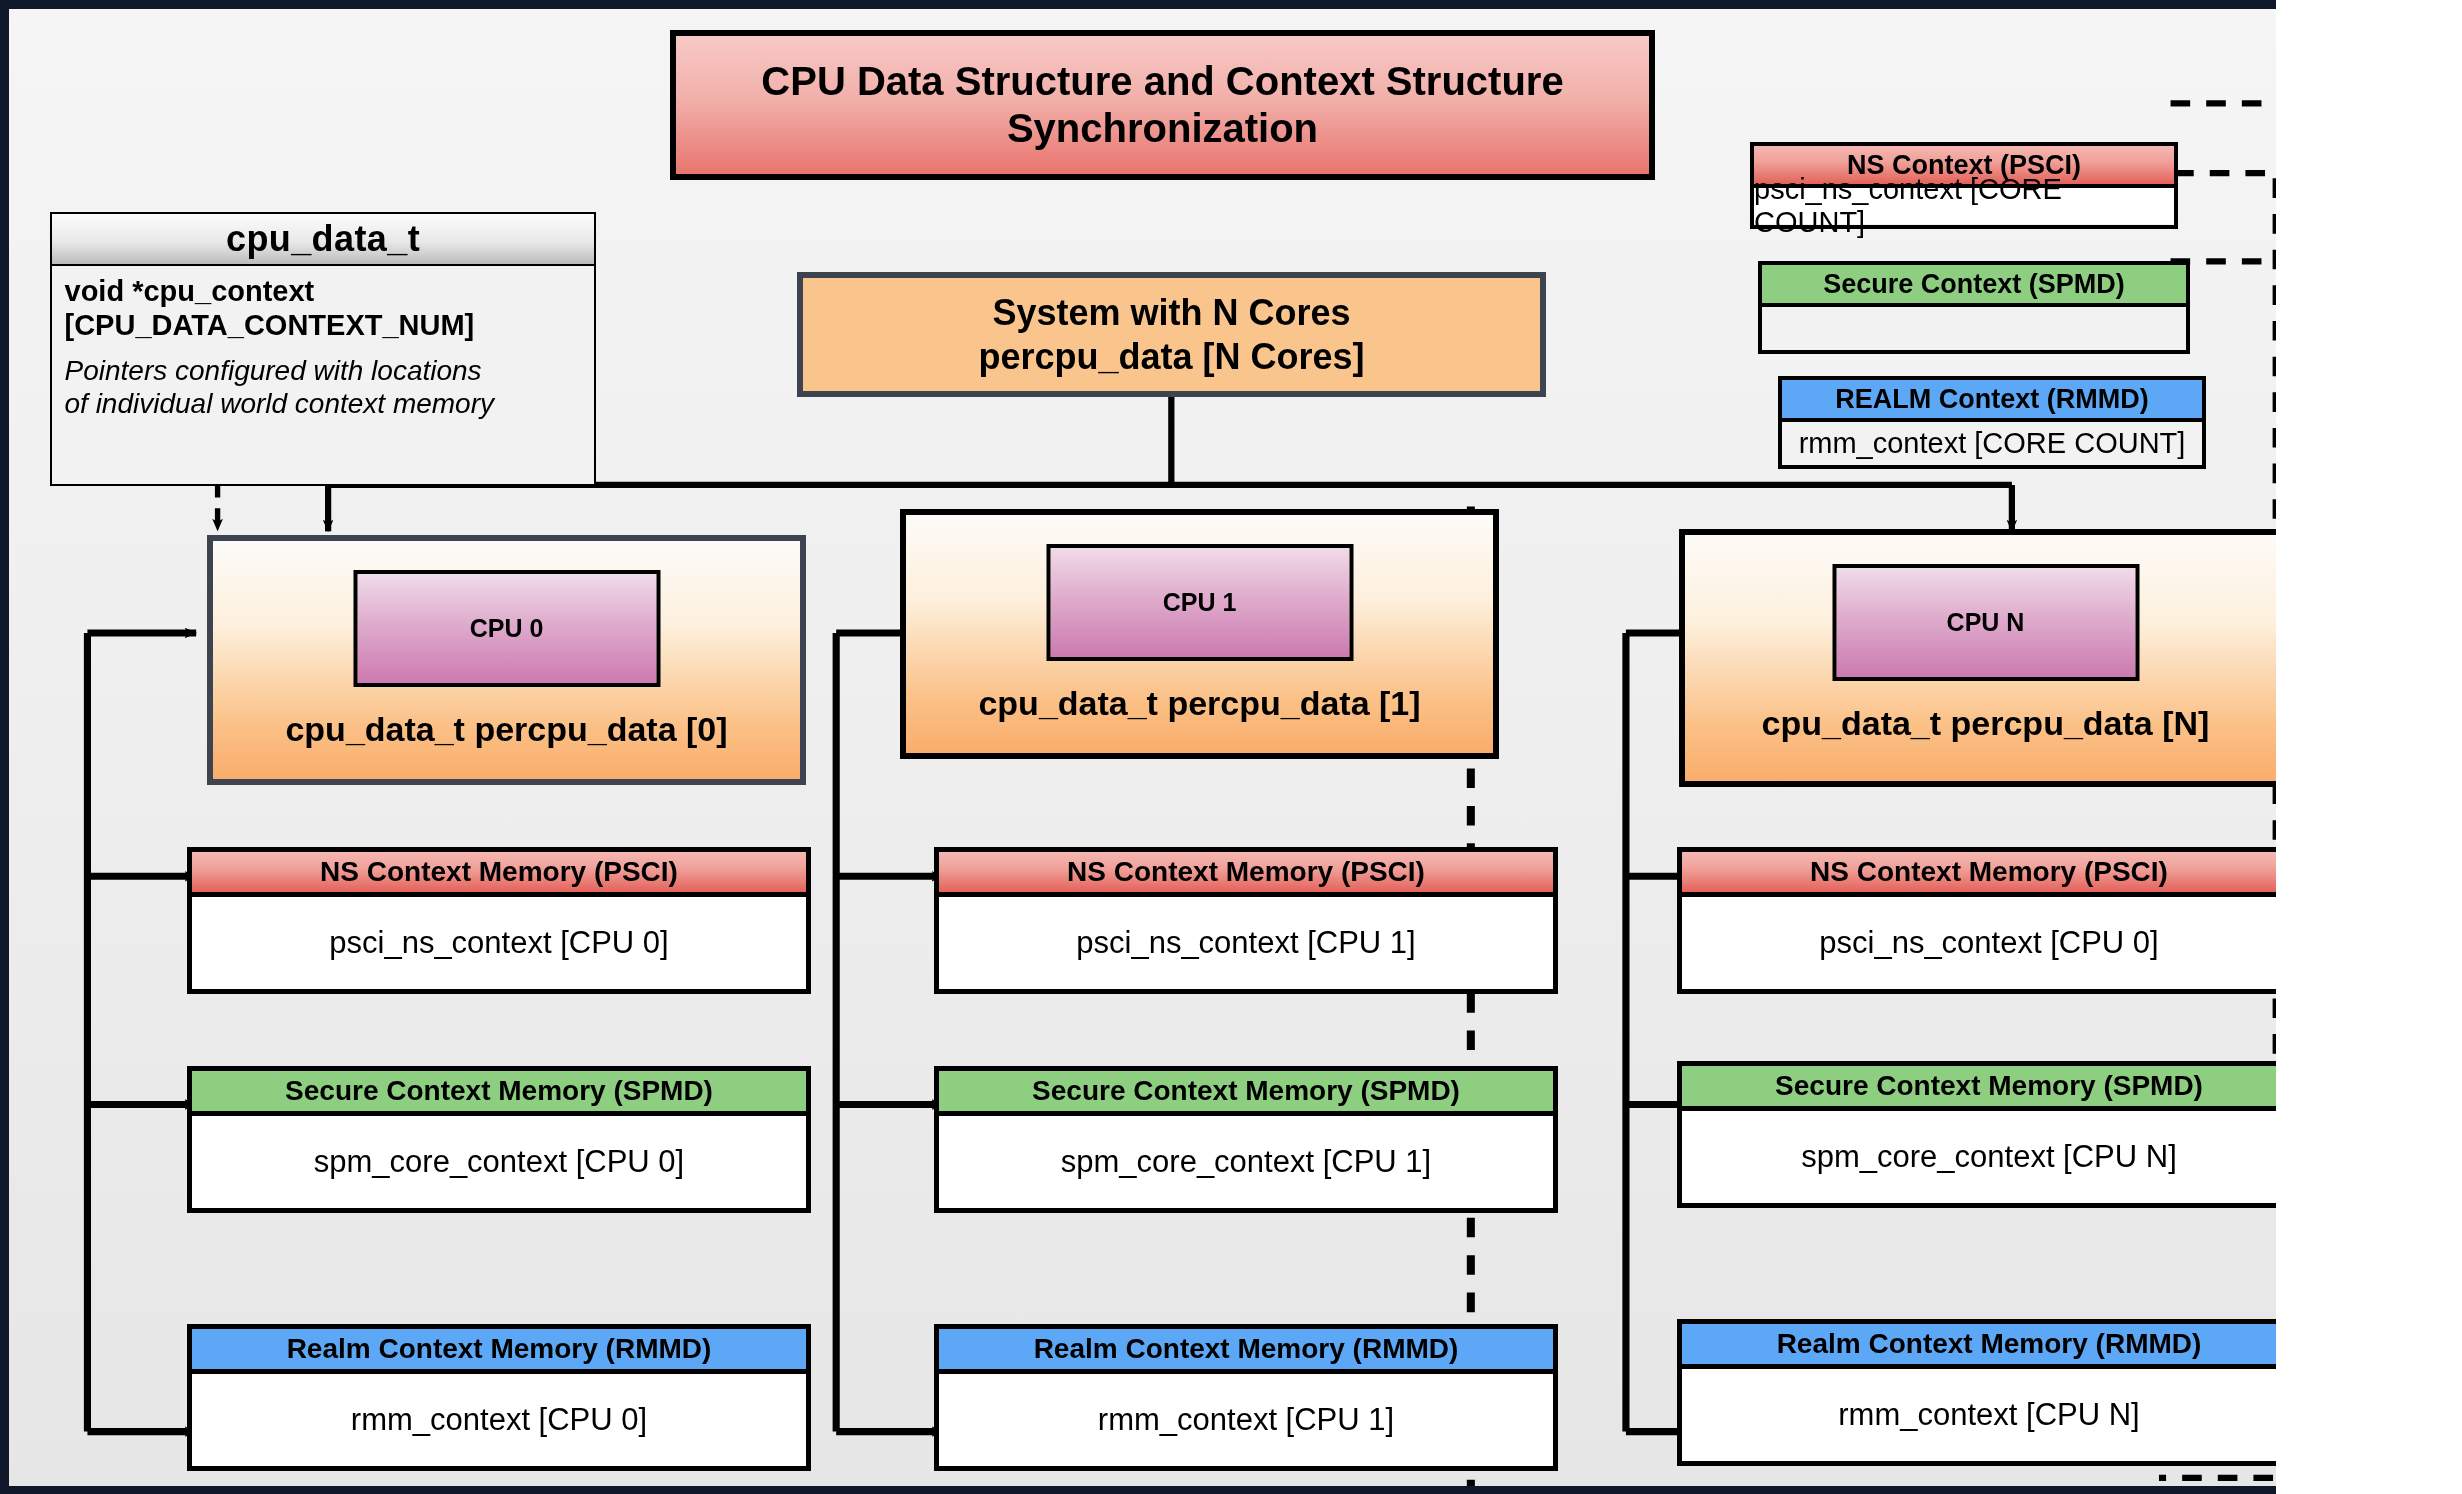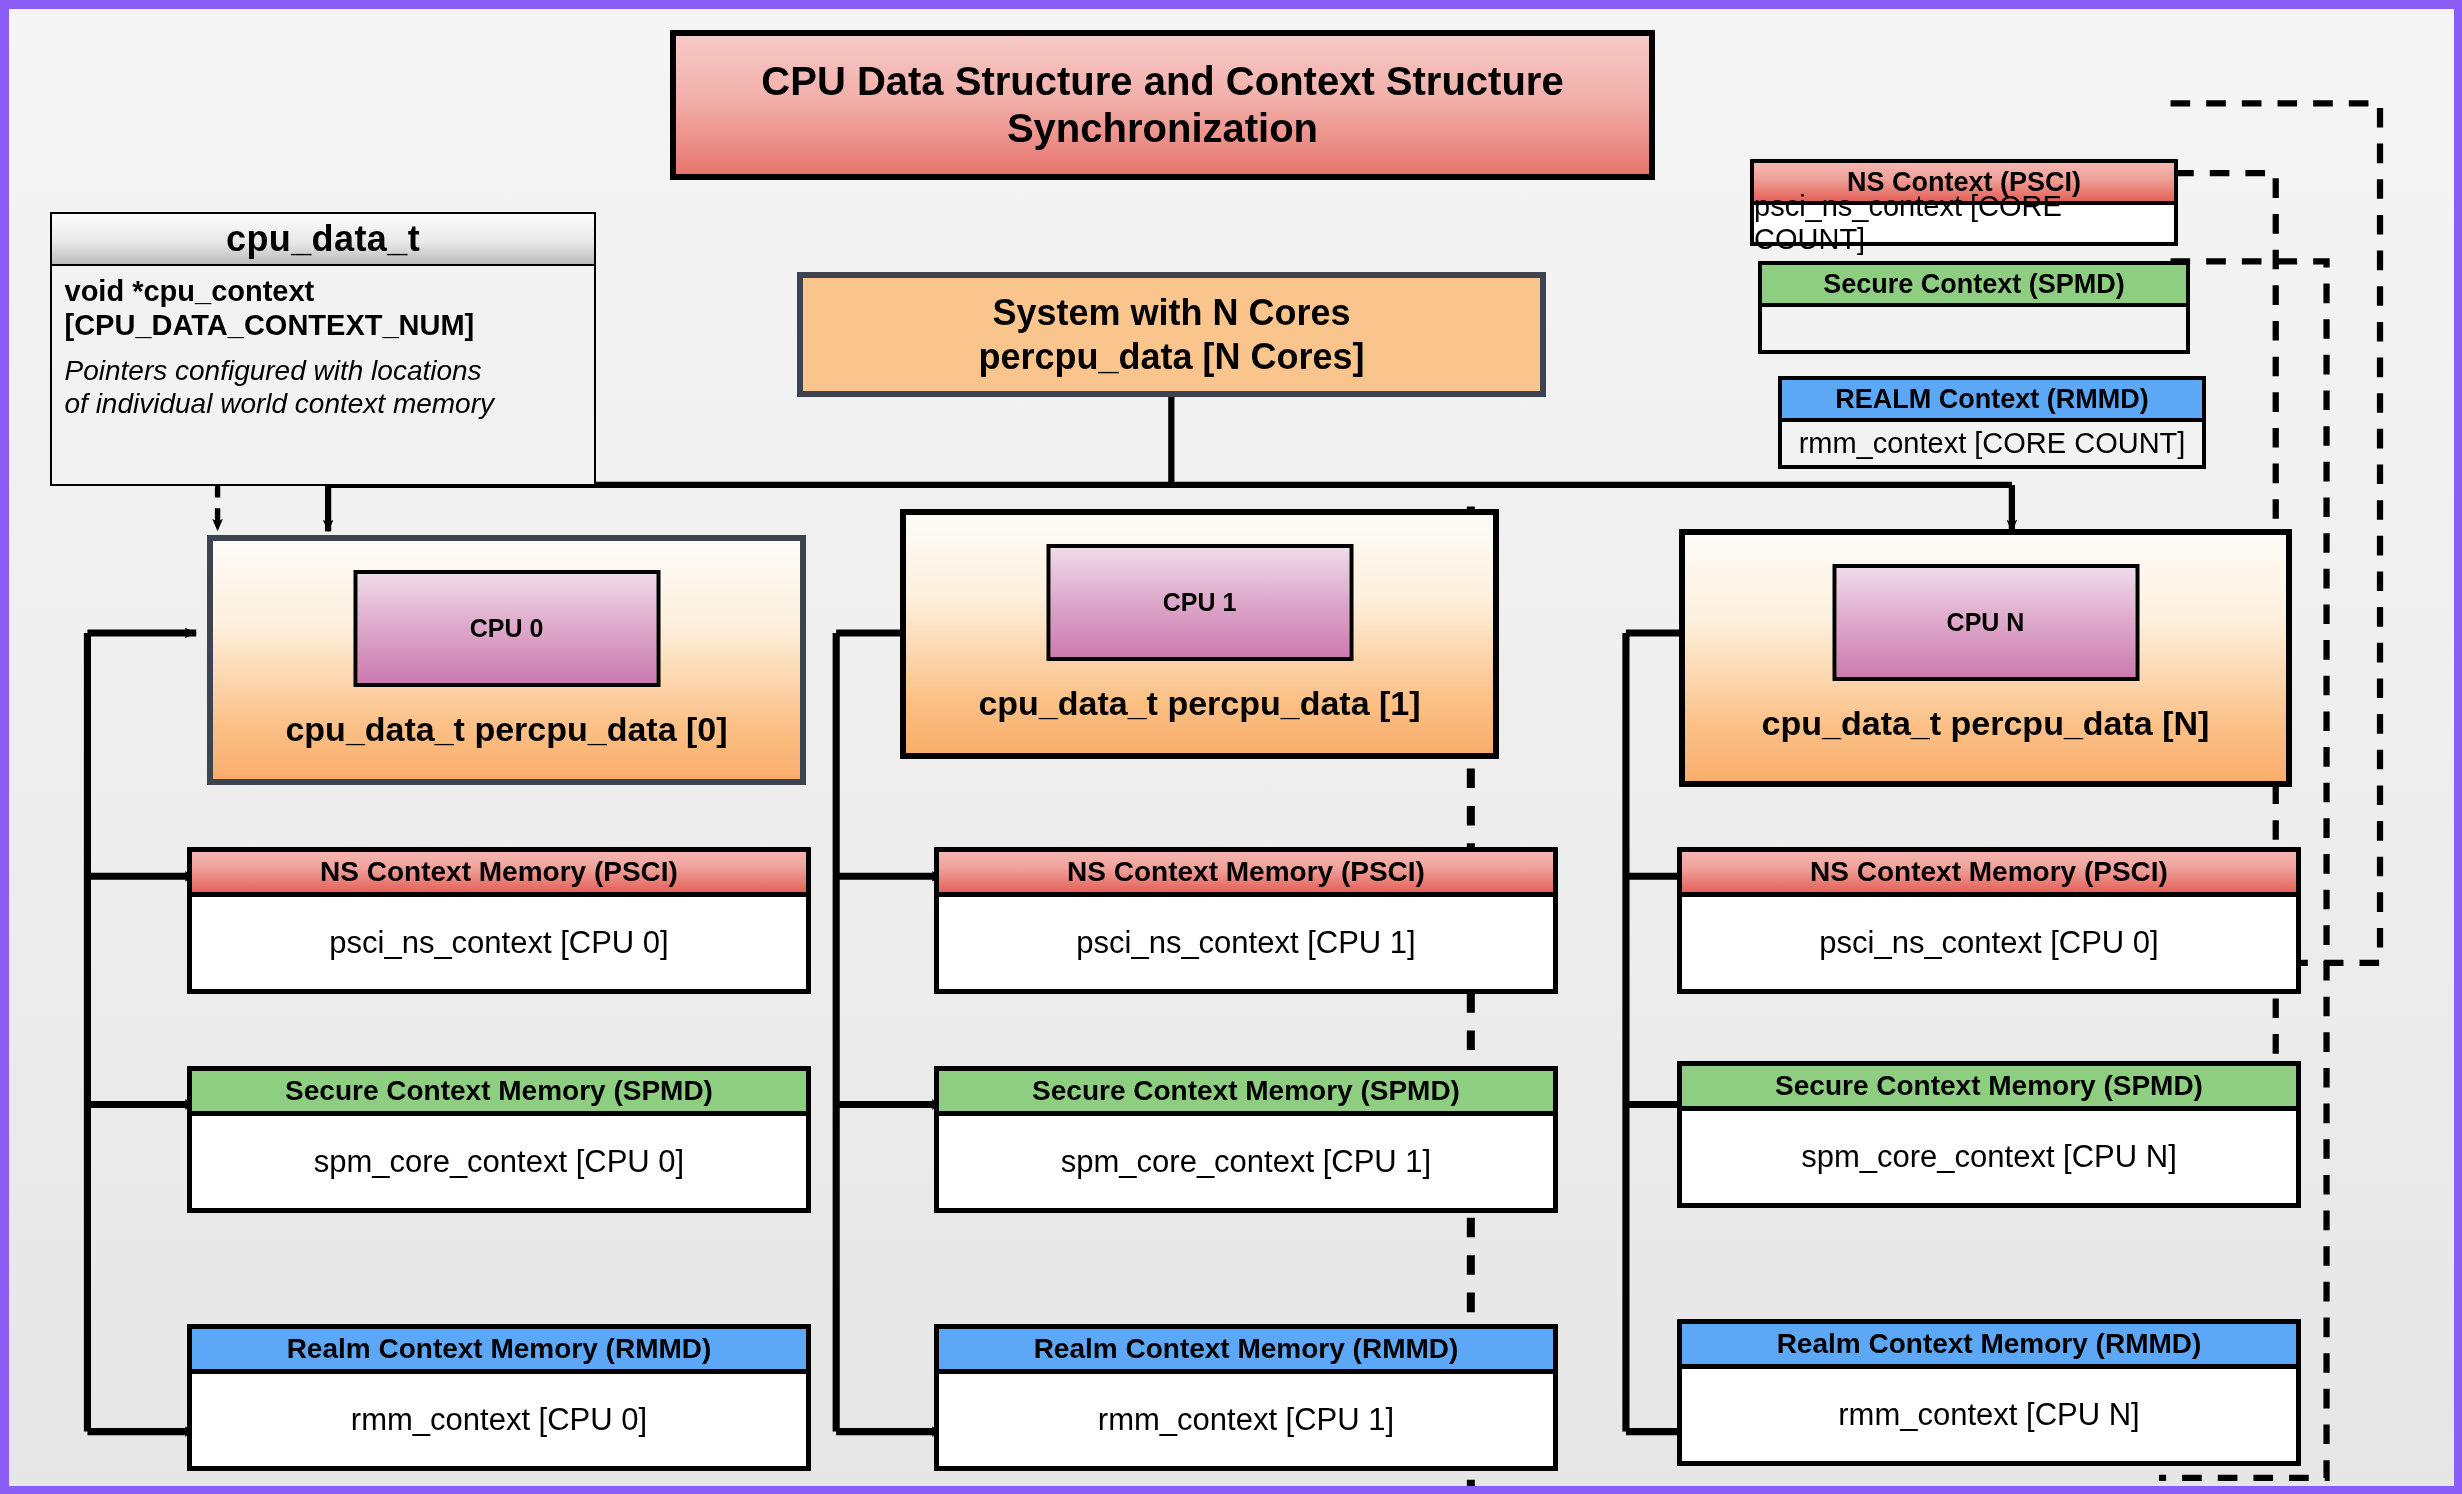--- a/index.html
+++ b/index.html
@@ -1,21 +1,21 @@
 <!DOCTYPE html>
 <html style="font-size:14.3px"><head>
 <meta charset="utf-8">
 <style>
   html,body{margin:0;padding:0;background:#fff;}
   body{font-family:"Liberation Sans", sans-serif;}
 
   #stage{
     position:relative;
-    width:2462px;height:1495px;
-    background:#8b5cf6;
+    width:2276px;height:1495px;
+    background:#0f172a;
     box-sizing:border-box;
     overflow:hidden;
   }
   
   #panel{
     position:absolute;left:9px;top:9px;
     width:2445px;height:1477px;
     background:linear-gradient(180deg,#f5f5f5 0%,#efefef 45%,#e6e6e6 100%);
   }
 
@@ -193,21 +193,21 @@
           <span>of individual world context memory</span>
         </div>
       </div>
     </div>
 
     <div class="box" id="system">
       <div>System with N Cores</div>
       <div>percpu_data [N Cores]</div>
     </div>
 
-    <div class="box ctxs" style="left:1741px;top:150px;width:428px;height:87px;">
+    <div class="box ctxs" style="left:1741px;top:133px;width:428px;height:87px;">
       <div class="ch hdr-ns">NS Context  (PSCI)</div>
       <div class="cb">psci_ns_context [CORE COUNT]</div>
     </div>
 
     <div class="box ctxs grey" style="left:1749px;top:252px;width:432px;height:93px;">
       <div class="ch hdr-sec">Secure Context (SPMD)</div>
     </div>
 
     <div class="box ctxs grey" style="left:1769px;top:367px;width:428px;height:93px;">
       <div class="ch hdr-realm">REALM Context (RMMD)</div>

